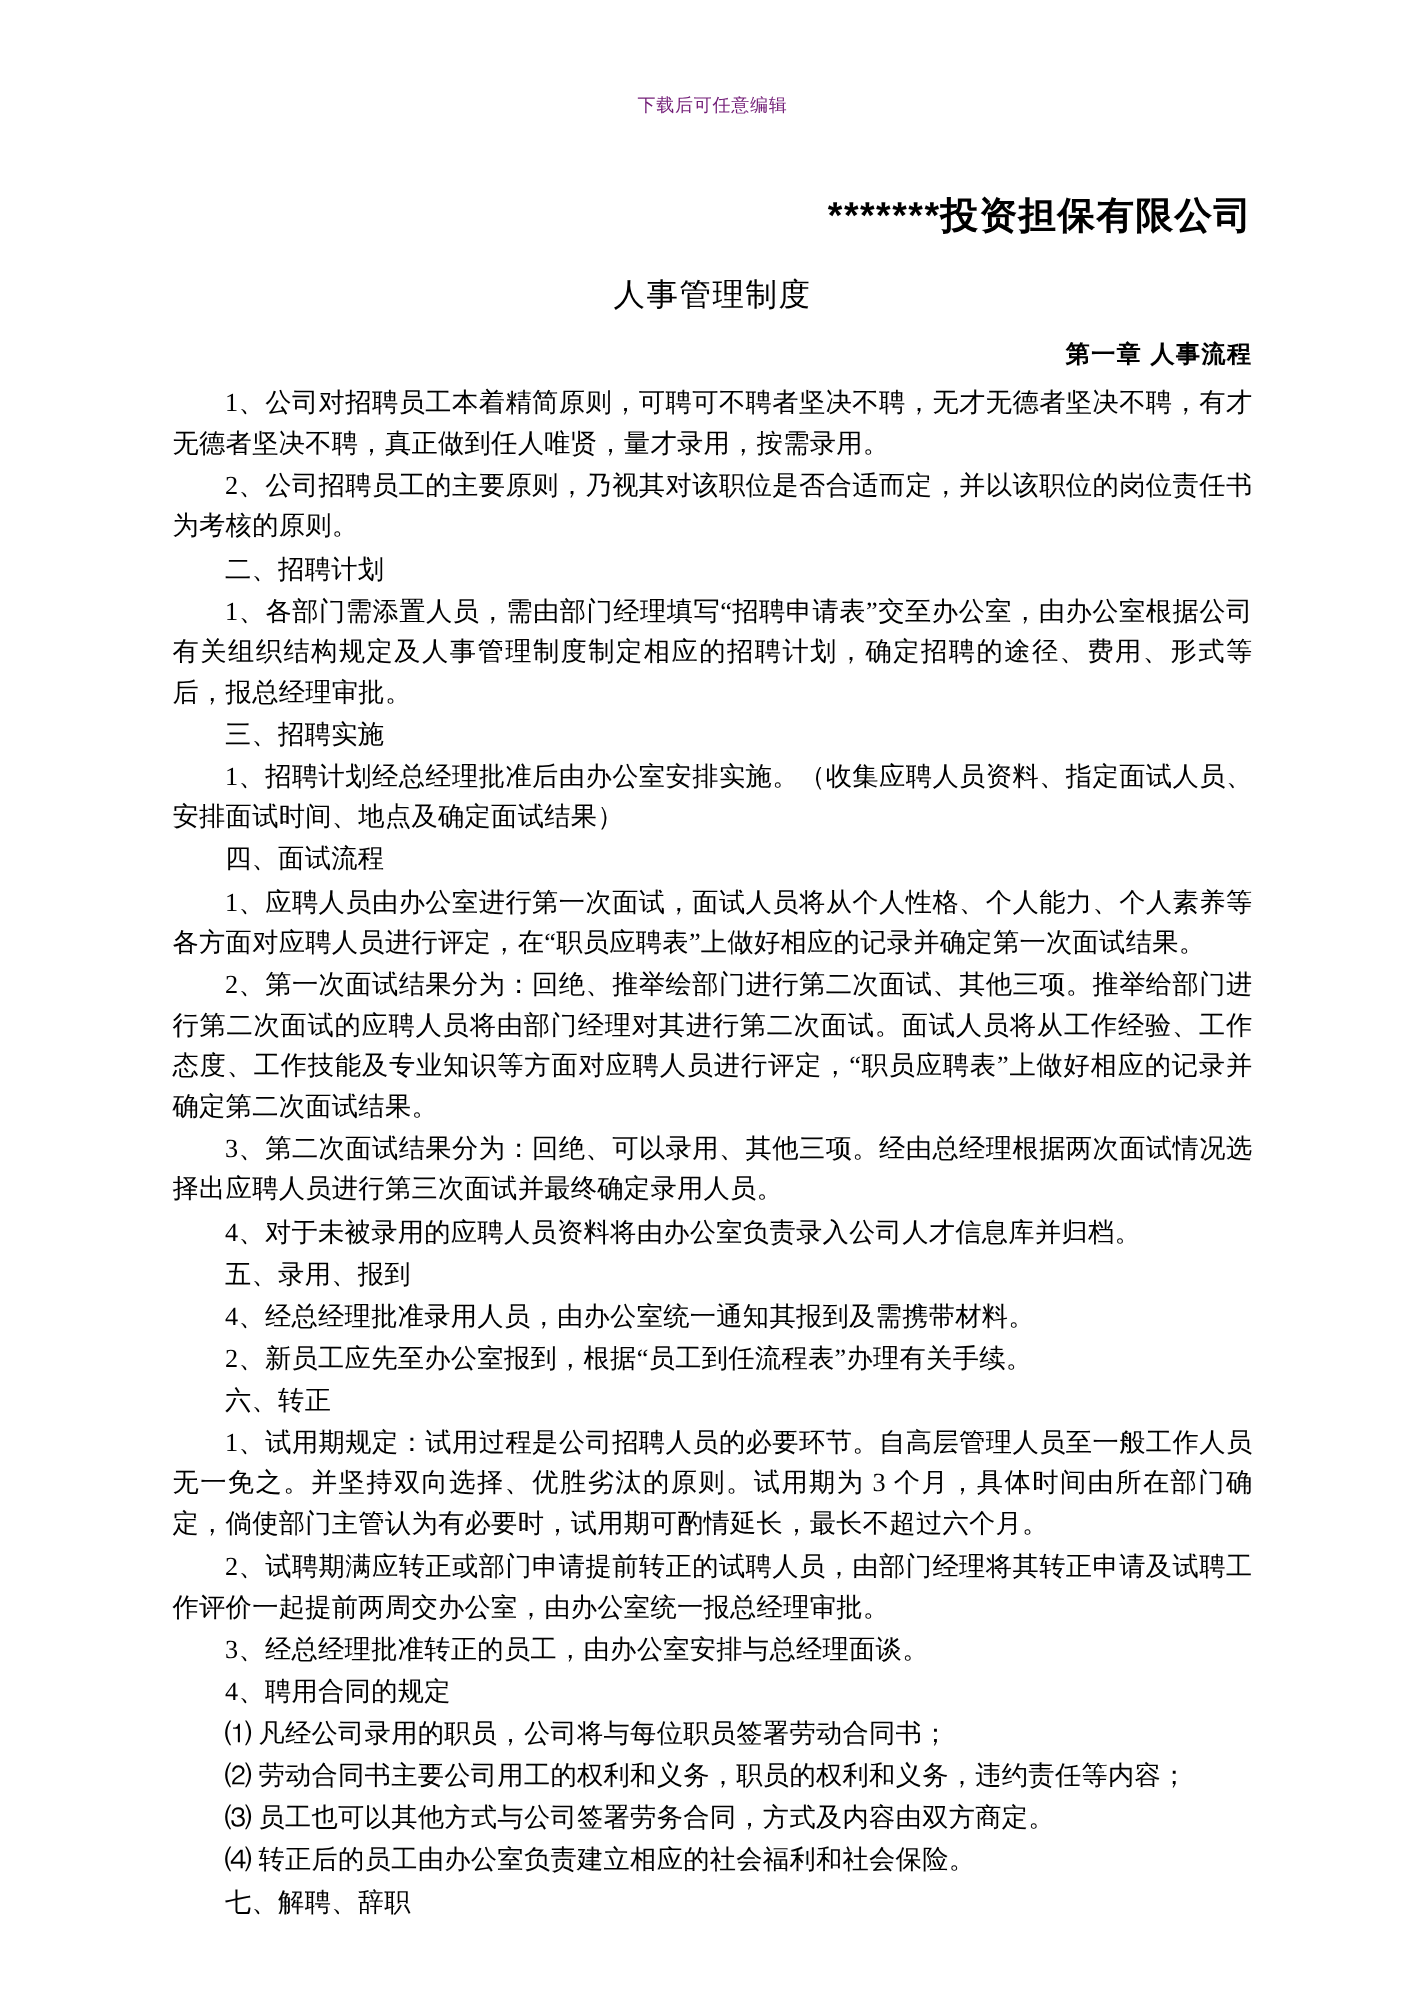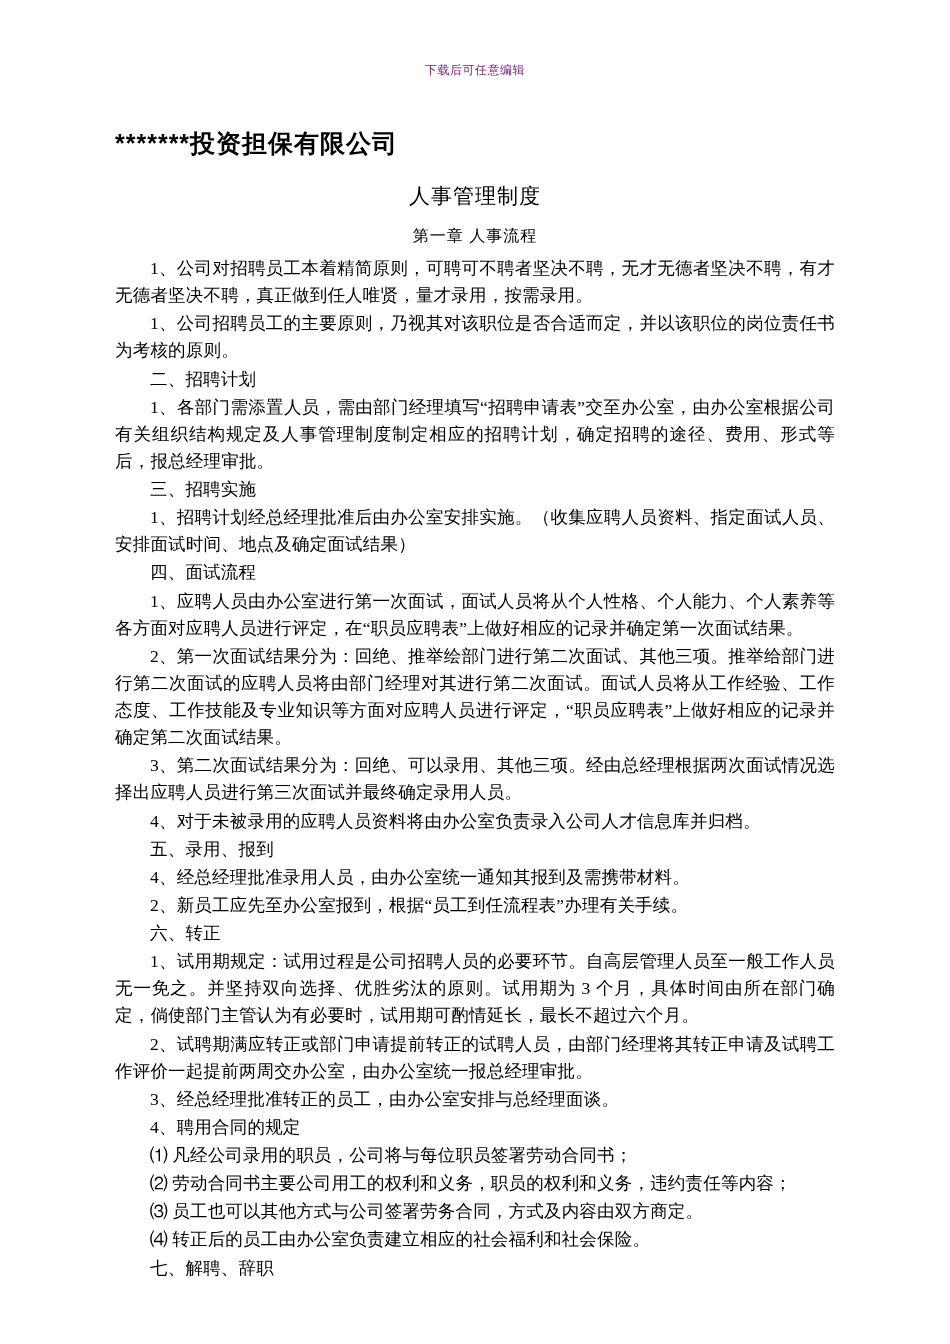--- a/index.html
+++ b/index.html
@@ -32,36 +32,36 @@
   .content {
     margin: 0 auto;
     width: 720px;
     padding-top: 48px;
   }
   .company-title {
     font-family: "Liberation Sans", "DejaVu Sans", sans-serif;
     font-weight: bold;
     font-size: 25px;
     letter-spacing: 1px;
-    text-align: left;
+    text-align: right;
     margin: 0 0 22px 0;
   }
   .doc-title {
     font-family: "Liberation Sans", "DejaVu Sans", sans-serif;
     font-weight: normal;
     font-size: 21px;
     text-align: center;
     margin: 0 0 16px 0;
     letter-spacing: 1px;
   }
   .chapter-title {
     font-family: "Liberation Sans", "DejaVu Sans", sans-serif;
-    font-weight: normal;
+    font-weight: bold;
     font-size: 16px;
-    text-align: center;
+    text-align: right;
     margin: 0 0 8px 0;
     letter-spacing: 1px;
   }
   p.para {
     font-size: 17.5px;
     line-height: 1.55;
     margin: 0 0 1px 0;
     text-align: justify;
     text-justify: inter-ideograph;
     text-indent: 2em;
@@ -77,21 +77,21 @@
 
   <div class="content">
 
     <h1 class="company-title">*******投资担保有限公司</h1>
 
     <h2 class="doc-title">人事管理制度</h2>
 
     <h3 class="chapter-title">第一章  人事流程</h3>
 
     <p class="para">1、公司对招聘员工本着精简原则，可聘可不聘者坚决不聘，无才无德者坚决不聘，有才无德者坚决不聘，真正做到任人唯贤，量才录用，按需录用。</p>
-    <p class="para">1、公司招聘员工的主要原则，乃视其对该职位是否合适而定，并以该职位的岗位责任书为考核的原则。</p>
+    <p class="para">2、公司招聘员工的主要原则，乃视其对该职位是否合适而定，并以该职位的岗位责任书为考核的原则。</p>
     <p class="para">二、招聘计划</p>
     <p class="para">1、各部门需添置人员，需由部门经理填写“招聘申请表”交至办公室，由办公室根据公司有关组织结构规定及人事管理制度制定相应的招聘计划，确定招聘的途径、费用、形式等后，报总经理审批。</p>
     <p class="para">三、招聘实施</p>
     <p class="para">1、招聘计划经总经理批准后由办公室安排实施。（收集应聘人员资料、指定面试人员、安排面试时间、地点及确定面试结果）</p>
     <p class="para">四、面试流程</p>
     <p class="para">1、应聘人员由办公室进行第一次面试，面试人员将从个人性格、个人能力、个人素养等各方面对应聘人员进行评定，在“职员应聘表”上做好相应的记录并确定第一次面试结果。</p>
     <p class="para">2、第一次面试结果分为：回绝、推举绘部门进行第二次面试、其他三项。推举给部门进行第二次面试的应聘人员将由部门经理对其进行第二次面试。面试人员将从工作经验、工作态度、工作技能及专业知识等方面对应聘人员进行评定，“职员应聘表”上做好相应的记录并确定第二次面试结果。</p>
     <p class="para">3、第二次面试结果分为：回绝、可以录用、其他三项。经由总经理根据两次面试情况选择出应聘人员进行第三次面试并最终确定录用人员。</p>
     <p class="para">4、对于未被录用的应聘人员资料将由办公室负责录入公司人才信息库并归档。</p>
     <p class="para">五、录用、报到</p>

